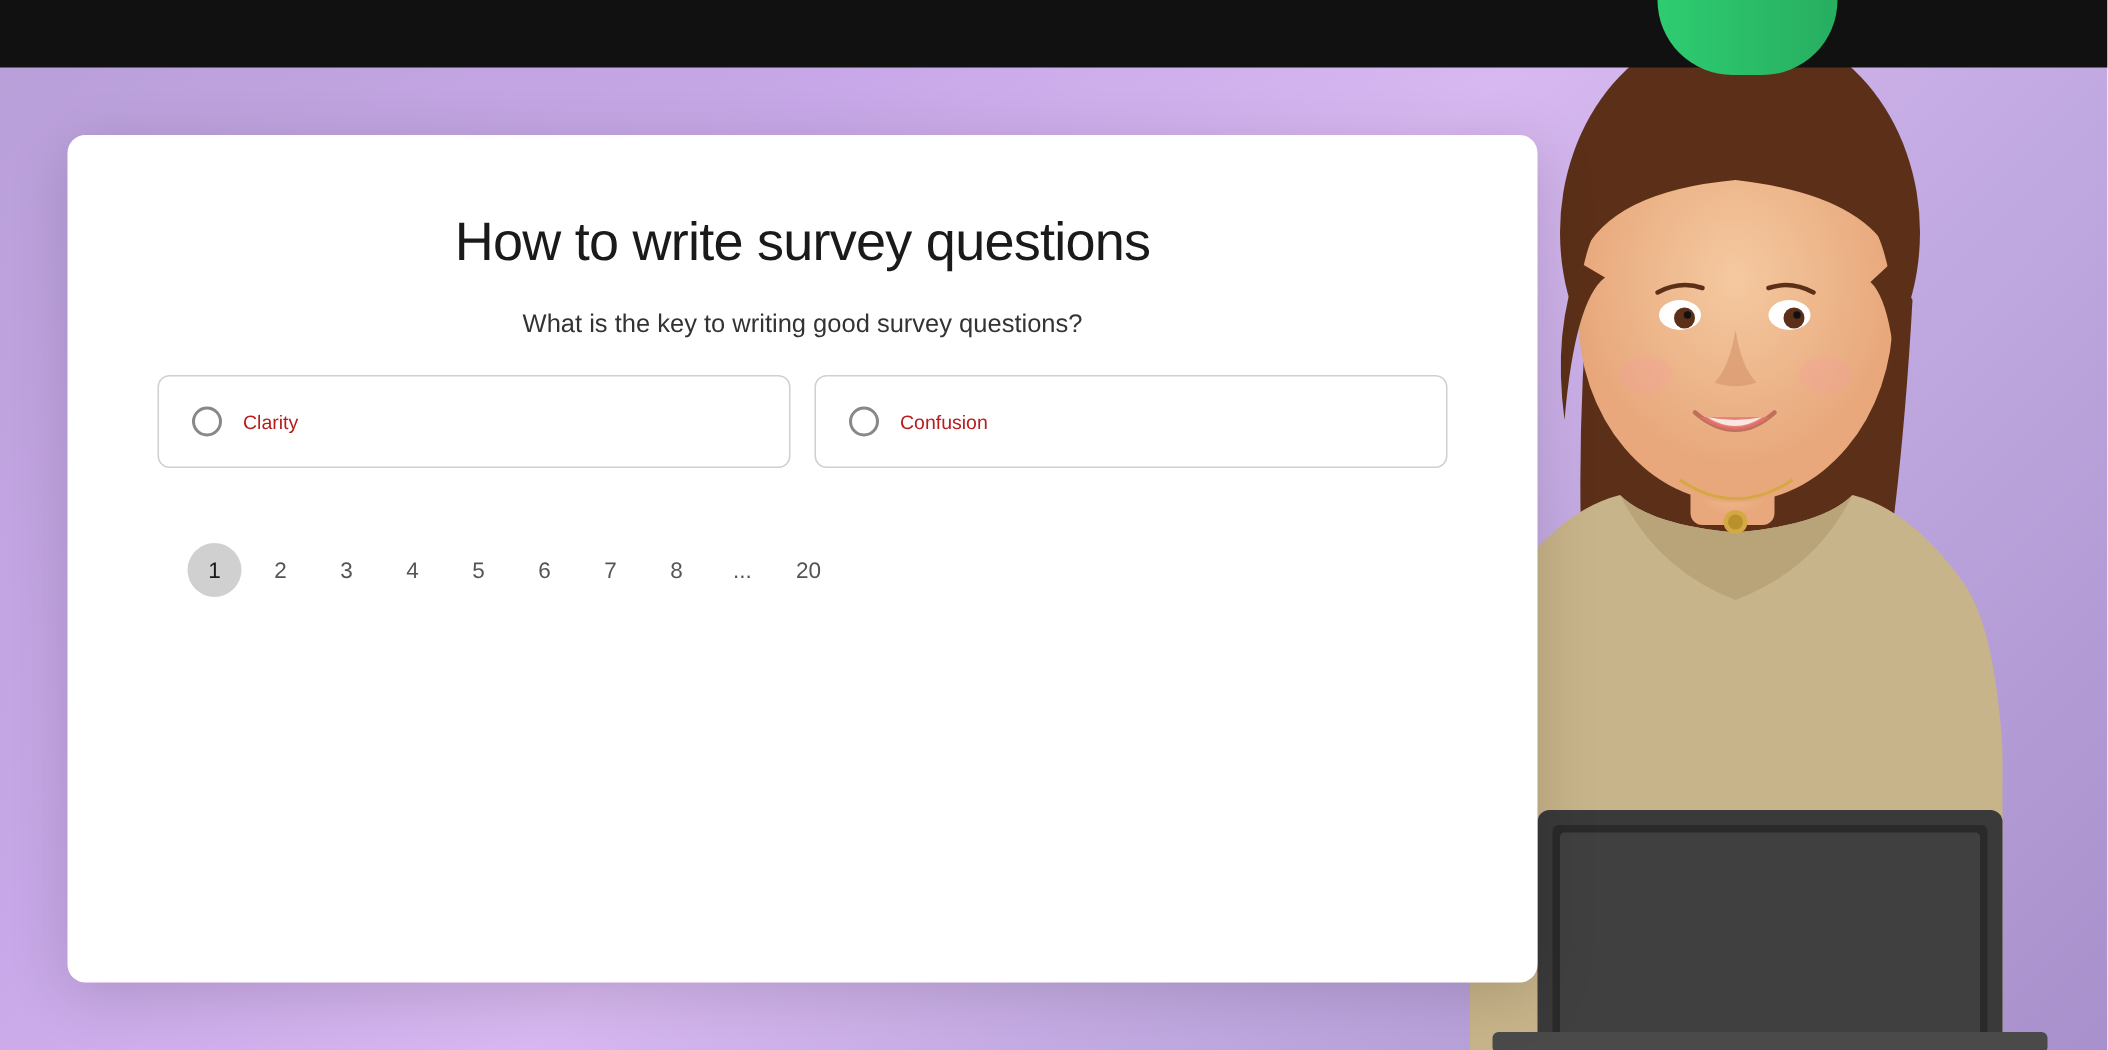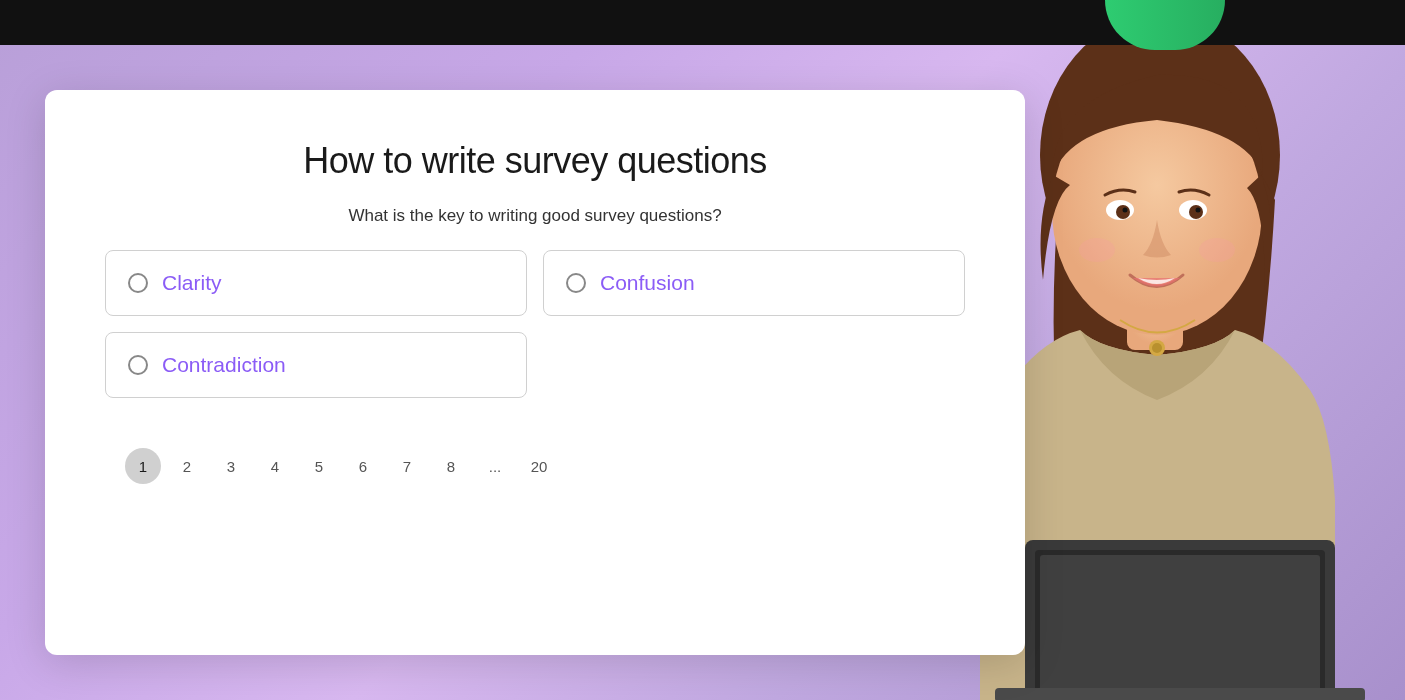--- a/index.html
+++ b/index.html
@@ -95,22 +95,22 @@
     .radio-circle {
       width: 20px;
       height: 20px;
       border-radius: 50%;
       border: 2px solid #888;
       flex-shrink: 0;
       background: #fff;
     }
 
     .option-label {
-      font-size: 21px;
-      color: #8b5cf6;
+      font-size: 13px;
+      color: #b91c1c;
       font-weight: 400;
     }
 
     .pagination {
       display: flex;
       align-items: center;
       gap: 8px;
       padding-left: 20px;
     }
 
@@ -230,24 +230,20 @@
       <div class="radio-circle"></div>
       <span class="option-label">Clarity</span>
     </div>
 
 
     <div class="option">
       <div class="radio-circle"></div>
       <span class="option-label">Confusion</span>
     </div>
 
-    <div class="option">
-      <div class="radio-circle"></div>
-      <span class="option-label">Contradiction</span>
-    </div>
   </div>
 
   <div class="pagination" id="pagination-container">
   <button class="page-btn active">1</button>
       <button class="page-btn">2</button>
       <button class="page-btn">3</button>
       <button class="page-btn">4</button>
       <button class="page-btn">5</button>
       <button class="page-btn">6</button>
       <button class="page-btn">7</button>

